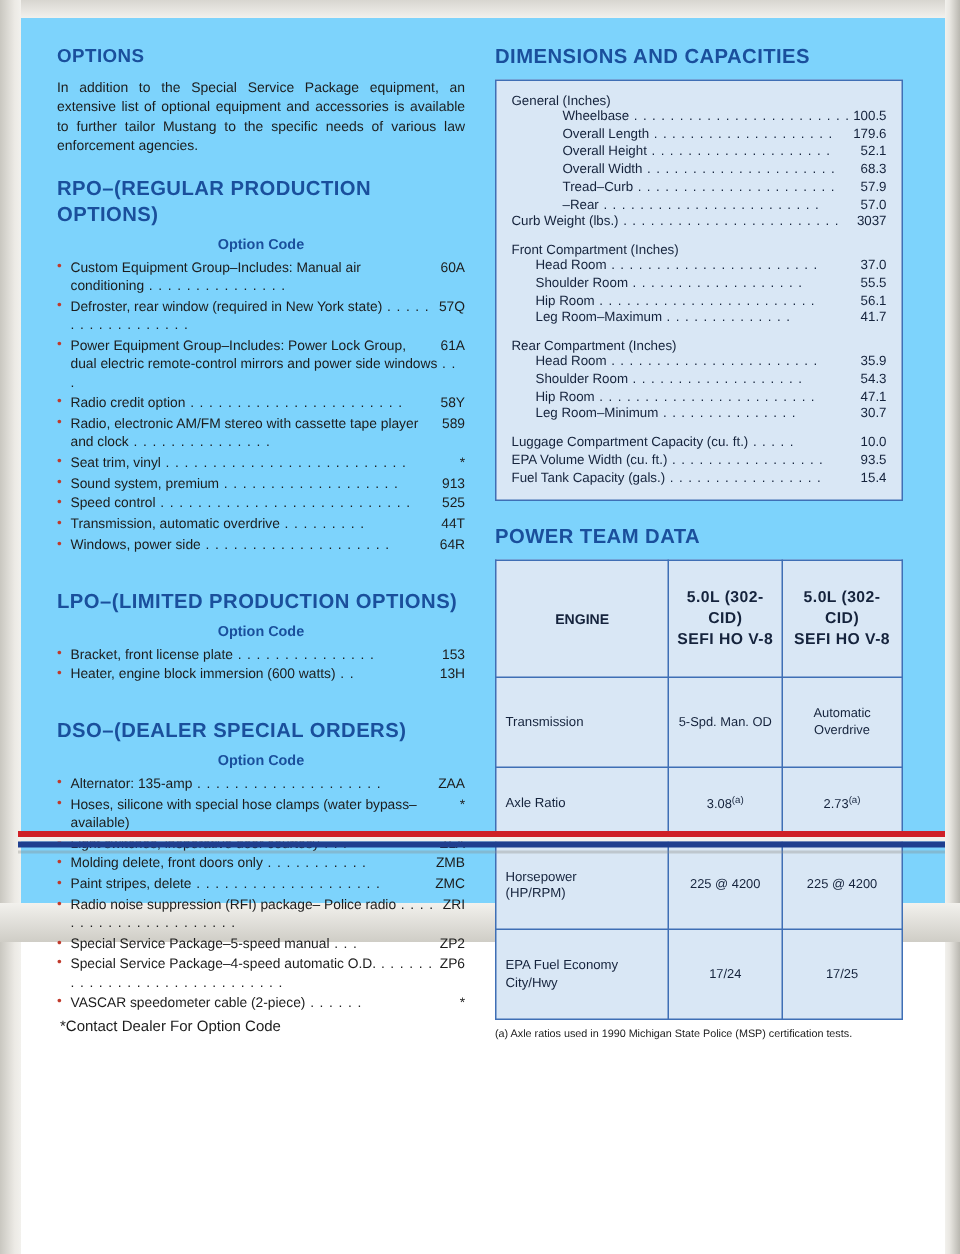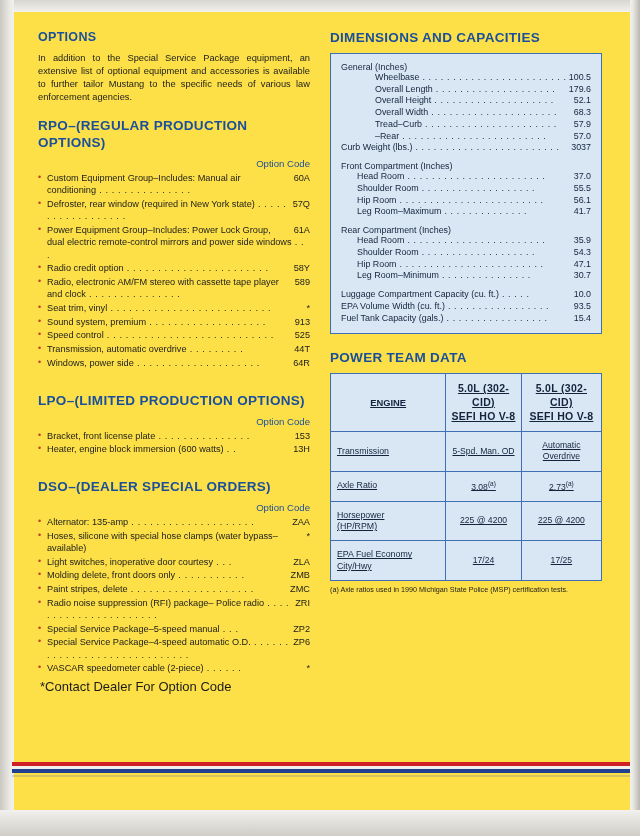--- a/index.html
+++ b/index.html
@@ -11,22 +11,22 @@
     width: 640px;
     height: 836px;
     font-family: "Liberation Sans", sans-serif;
     overflow: hidden;
     position: relative;
   }
   .page {
     position: absolute;
     left: 0; top: 0;
     width: 640px;
-    height: 836px;
-    background: #fde047;
+    height: 628px;
+    background: #7dd3fc;
   }
   
   .edge-left {
     position: absolute; left: 0; top: 0; width: 14px; height: 836px;
     background: linear-gradient(to right, #c9c7c0, #eceae5 70%, #f2f1ed);
   }
   .edge-right {
     position: absolute; right: 0; top: 0; width: 10px; height: 836px;
     background: linear-gradient(to left, #b9b7b0, #e9e7e2 70%, #f2f1ed);
   }
@@ -73,23 +73,23 @@
 
   p.intro {
     font-size: 9.3px;
     line-height: 1.42;
     color: #1c1c1c;
     margin: 0 0 14px 0;
     text-align: justify;
   }
 
   .opt-header {
-    text-align: right;
+    text-align: center;
     font-size: 9.6px;
-    font-weight: normal;
+    font-weight: bold;
     color: #1a4f9c;
     margin: 0 0 3px 0;
   }
 
   ul.optlist {
     list-style: none;
     margin: 0;
     padding: 0;
   }
   ul.optlist li {
@@ -116,21 +116,21 @@
   }
   .code {
     float: right;
     font-size: 9.2px;
     color: #1c1c1c;
     margin-left: 4px;
   }
   .clearfix::after { content: ""; display: block; clear: both; }
 
   .footnote {
-    font-size: 13px;
+    font-size: 10px;
     color: #1c1c1c;
     margin-top: 4px;
     padding-left: 2px;
   }
 
   
   .spec-box {
     border: 1px solid #3f6fb5;
     background: #d9e7f5;
     padding: 8px 10px 9px 10px;
@@ -160,25 +160,24 @@
   
   table.power {
     width: 100%;
     border-collapse: collapse;
     background: #d9e7f5;
     font-size: 8.6px;
     color: #15233c;
   }
   table.power th, table.power td {
     border: 1px solid #3f6fb5;
-    padding: 8px 3px;
+    padding: 18px 3px;
     text-align: center;
     vertical-align: middle;
     line-height: 1.3;
-    text-decoration: underline;
   }
   table.power th {
     font-weight: bold;
     font-size: 9.4px;
   }
   table.power td.rowhead {
     text-align: left;
     padding-left: 6px;
     font-size: 8.8px;
   }

